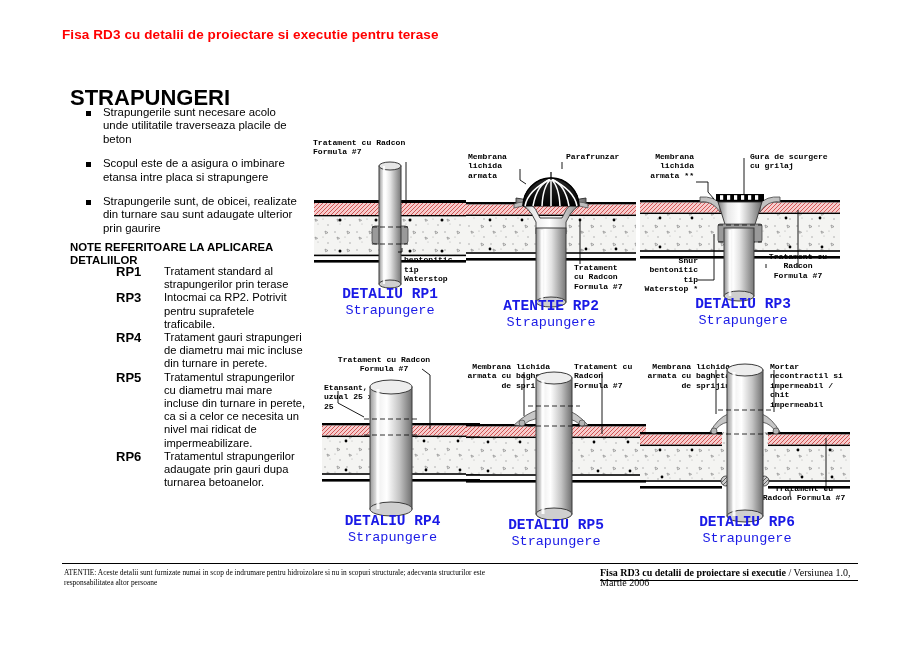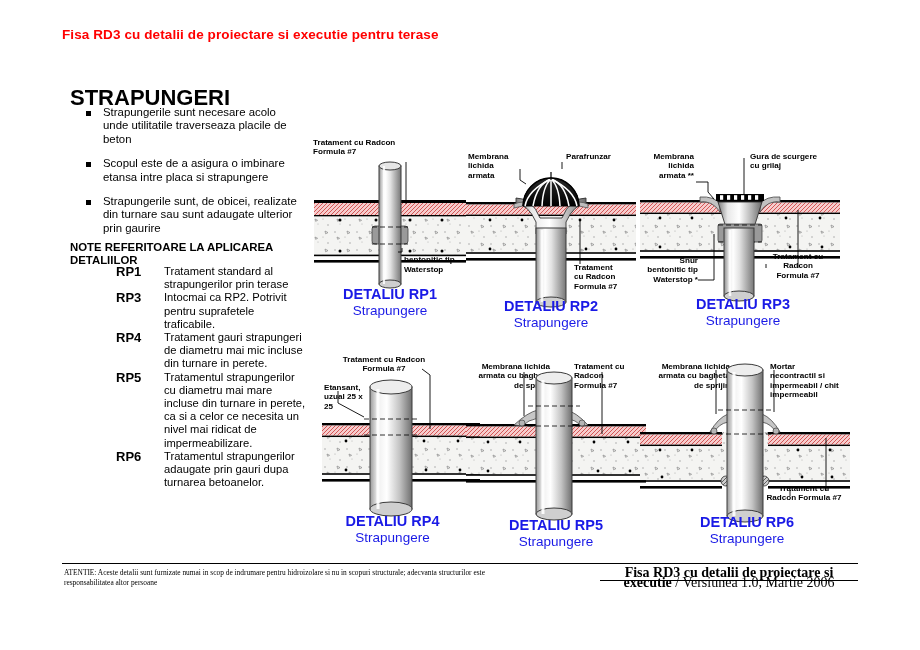--- a/index.html
+++ b/index.html
@@ -38,21 +38,21 @@
   }
   .notes-list{position:absolute;left:74px;top:265px;width:232px;}
   .note-row{display:flex;margin-bottom:0px;}
   .note-key{
     flex:0 0 48px;font-size:13px;font-weight:bold;line-height:13.2px;
     color:#000;text-align:left;padding-left:2px;margin-left:40px;
   }
   .note-val{font-size:11.2px;line-height:13.2px;color:#000;}
 
   
-  .detail{position:absolute;}
+  .detail{position:absolute;font-family:Liberation Mono, monospace;}
   .cap{
     text-align:center;color:#1a1ae6;font-weight:bold;
     font-size:14.5px;line-height:16px;
   }
   .cap .sub{font-weight:normal;font-size:13.5px;}
   .lbl{
     position:absolute;font-size:8.1px;line-height:9.4px;
     color:#000;font-weight:bold;white-space:pre-line;
   }
   .lbl.r{text-align:right;}
@@ -66,21 +66,21 @@
     border-top:1px solid #000;
   }
   .foot-left{
     position:absolute;left:64px;top:568px;width:430px;
     font-family:"Liberation Serif", serif;
     font-size:7.4px;line-height:9.6px;color:#000;
   }
   .foot-right{
     position:absolute;left:600px;top:568px;width:258px;
     font-family:"Liberation Serif", serif;
-    font-size:14px;line-height:10px;color:#000;text-align:center;
+    font-size:10px;line-height:10px;color:#000;
   }
   .foot-right b{font-weight:bold;}
   .foot-right-rule{
     position:absolute;left:600px;top:580px;width:258px;
     border-top:1px solid #000;
   }
 </style>
 </head>
 <body>
 
@@ -266,21 +266,21 @@
       </g>
       <path d="M57 38 A28 28 0 0 1 113 38" fill="none" stroke="#000" stroke-width="1.4"></path>
       <path d="M85 4 L85 12" stroke="#000" stroke-width="1.2"></path>
 
       <path d="M54 1 L54 12 L60 16" stroke="#000" stroke-width="0.9" fill="none"></path>
       <path d="M96 1 L96 -6" stroke="#000" stroke-width="0.9" fill="none"></path>
       <path d="M114 96 L114 52" stroke="#000" stroke-width="0.9" fill="none"></path>
     </svg>
 
     <div class="cap" style="position:absolute;left:0;top:146px;width:170px;">
-      <span>DETALIU RP2</span><br>
+      <span>ATENTIE RP2</span><br>
       <span class="sub">Strapungere</span>
     </div>
   </div>
 
   <div class="detail" style="left:640px;top:152px;width:200px;height:180px;">
     <div class="lbl r" style="left:0px;top:0px;width:54px;">Membrana
 lichida
 armata **</div>
     <div class="lbl" style="left:110px;top:0px;width:86px;">Gura de scurgere
 cu grilaj</div>

